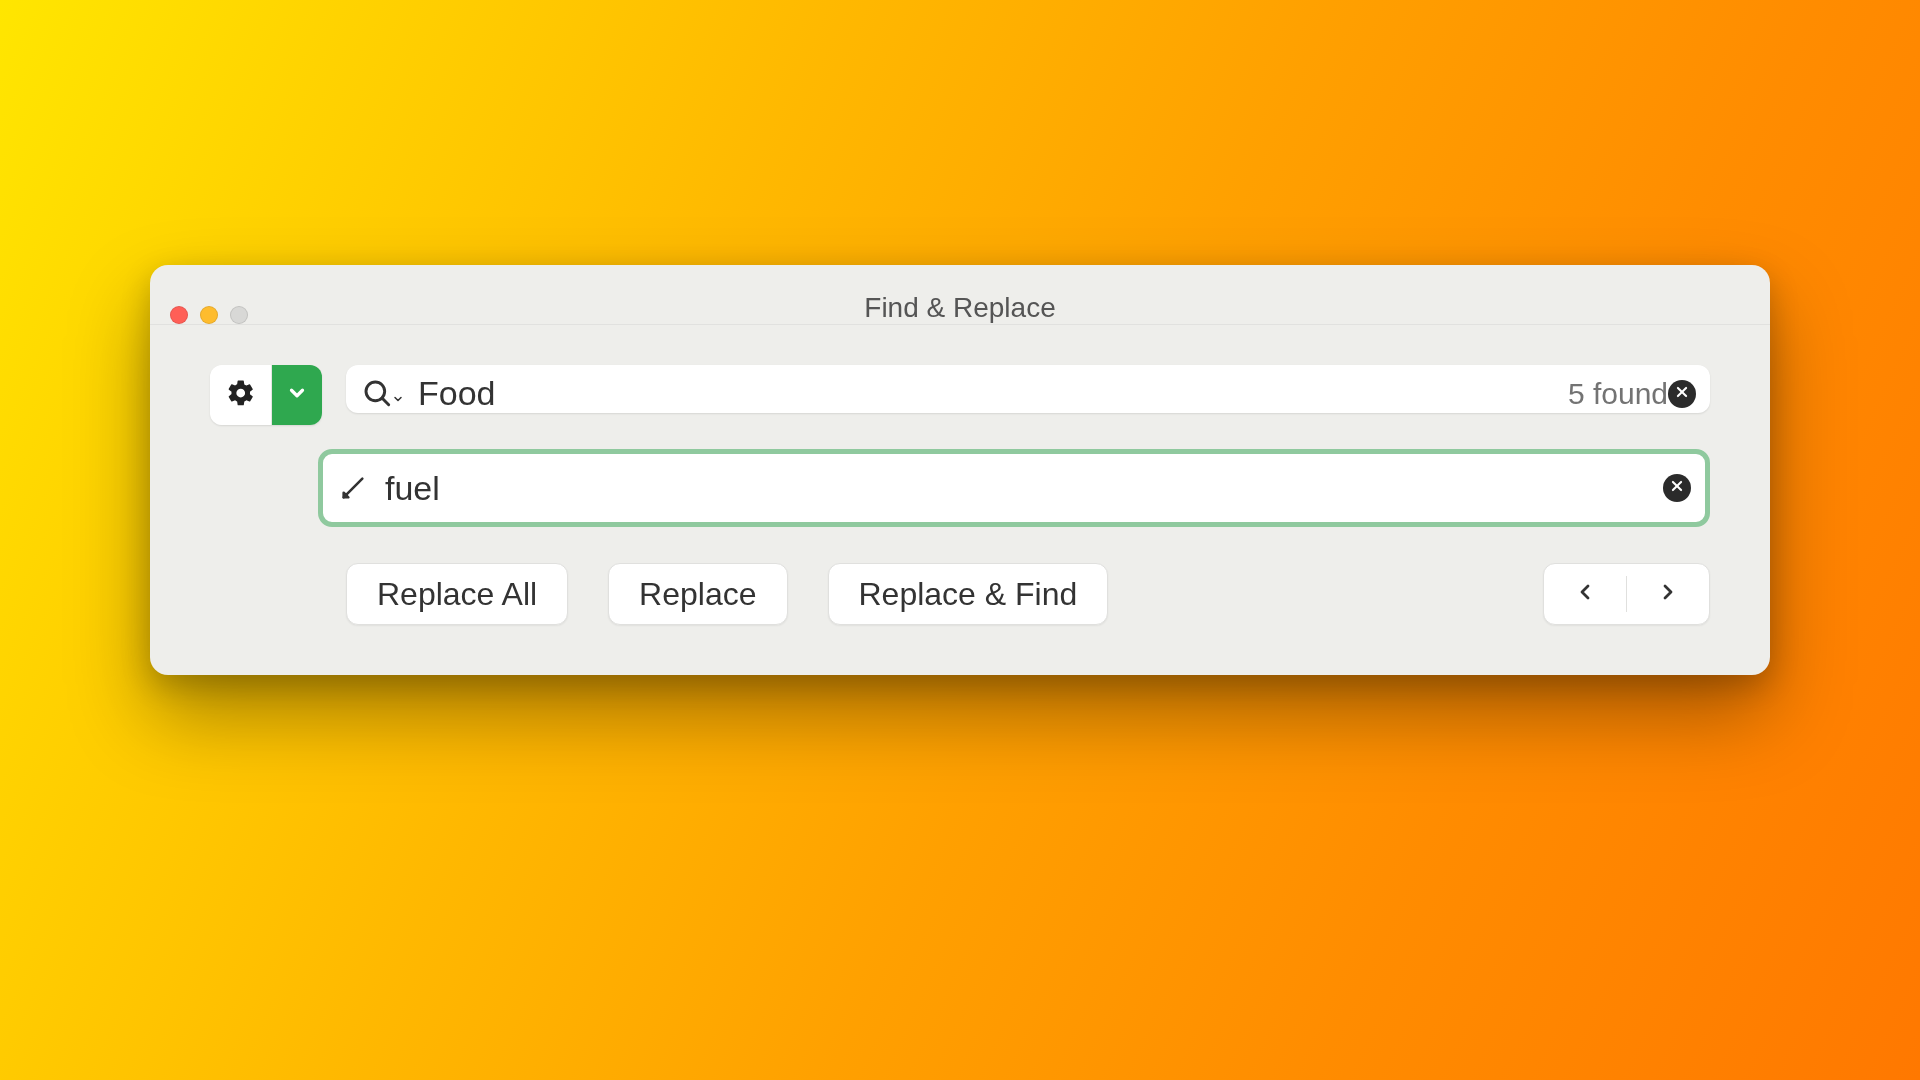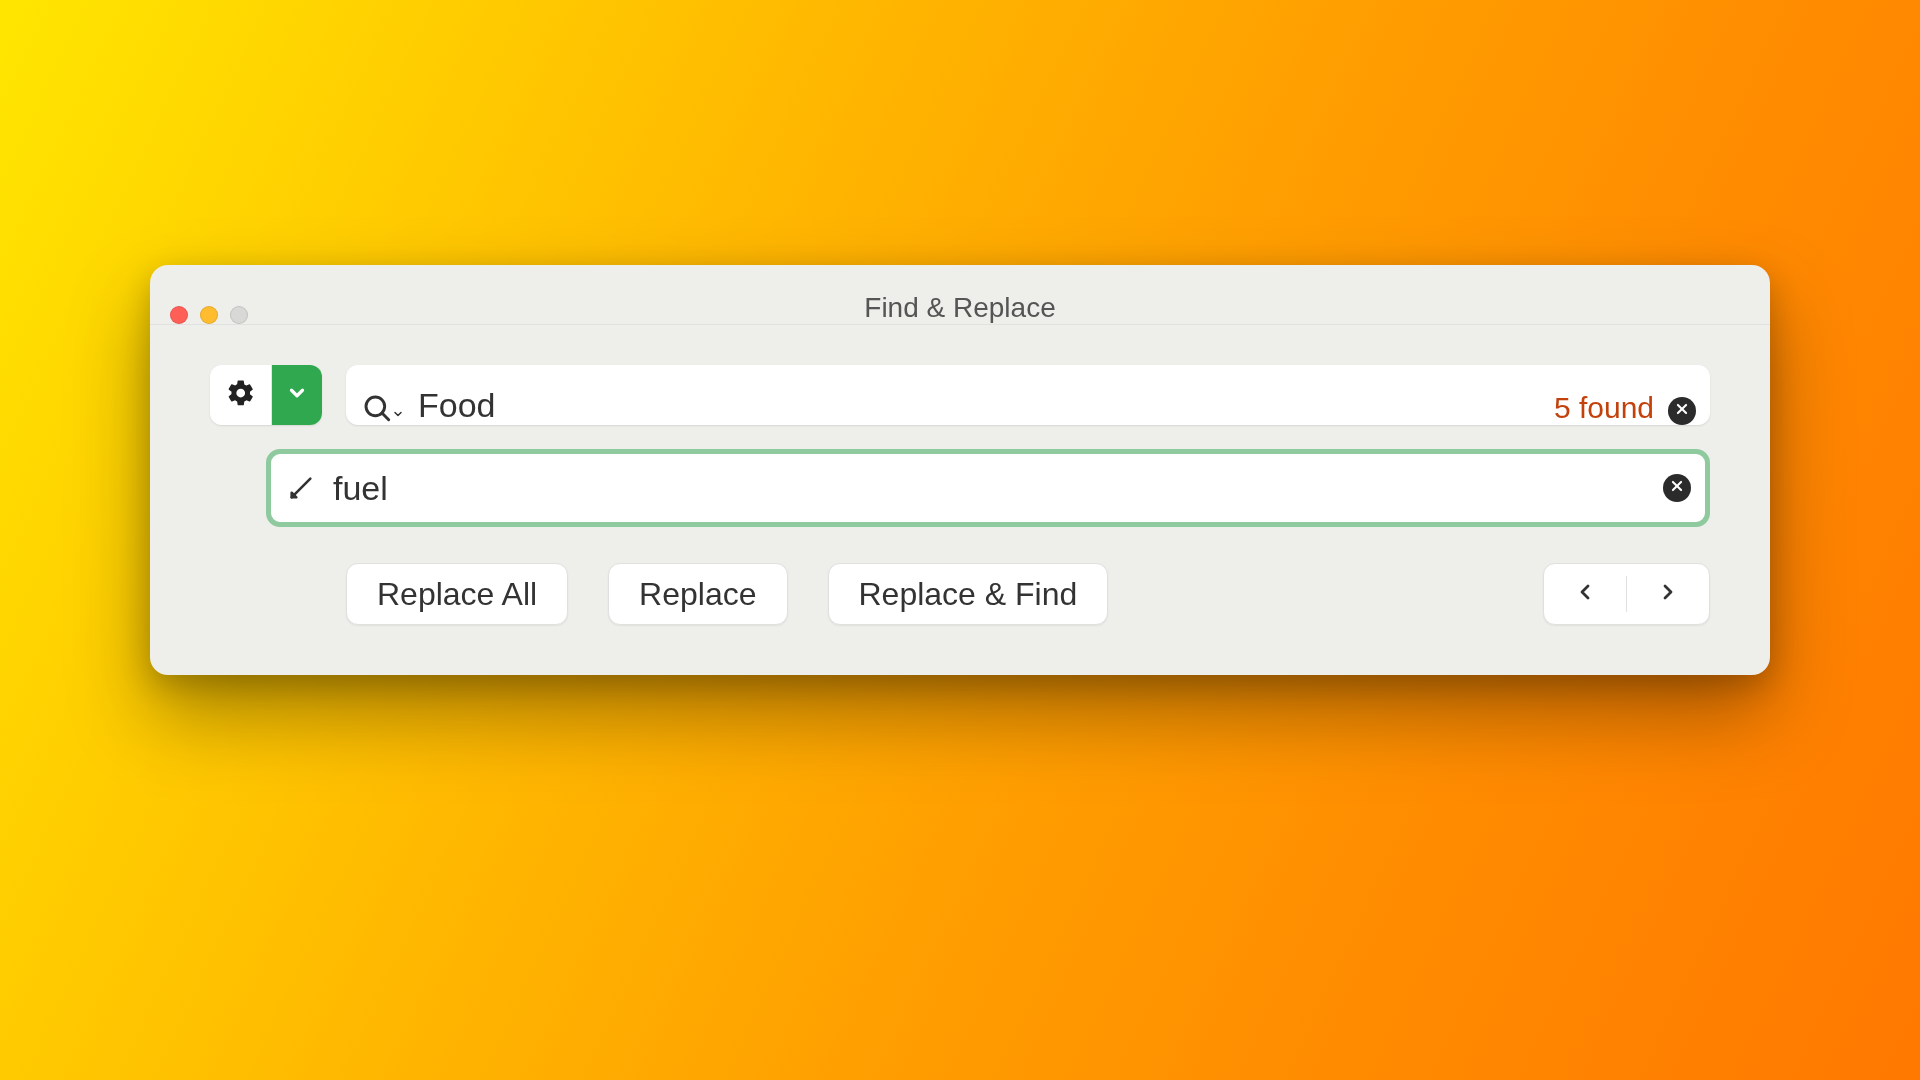--- a/index.html
+++ b/index.html
@@ -80,60 +80,59 @@
     .dropdown-btn {
       width: 50px;
       background: #2fa84f;
       display: flex;
       align-items: center;
       justify-content: center;
       cursor: pointer;
     }
     .search-field {
       flex: 1;
-      height: 60px;
+      height: 48px;
       background: #ffffff;
       border-radius: 12px;
       display: flex;
-      align-items: flex-end;
+      align-items: center;
       padding: 9px 14px 0 16px;
       box-shadow: 0 1px 2px rgba(0,0,0,0.1);
     }
     .search-icon-wrap {
       display: flex;
       align-items: center;
       margin-right: 14px;
       cursor: pointer;
     }
     .search-input {
       flex: 1;
       border: none;
       outline: none;
       font-size: 34px;
       color: #333;
       background: transparent;
     }
     .found-text {
       font-size: 30px;
-      color: #c2410c;
-      margin-right: 14px;
+      color: #737373;
     }
     .clear-btn {
       width: 28px;
       height: 28px;
       border-radius: 50%;
       background: #2b2b2b;
       display: flex;
       align-items: center;
       justify-content: center;
       cursor: pointer;
       flex-shrink: 0;
     }
     .replace-row {
-      margin-left: 56px;
+      margin-left: 108px;
     }
     .replace-field {
       flex: 1;
       height: 78px;
       background: #ffffff;
       border: 5px solid #8fc99e;
       border-radius: 14px;
       display: flex;
       align-items: center;
       padding: 0 14px 0 16px;

